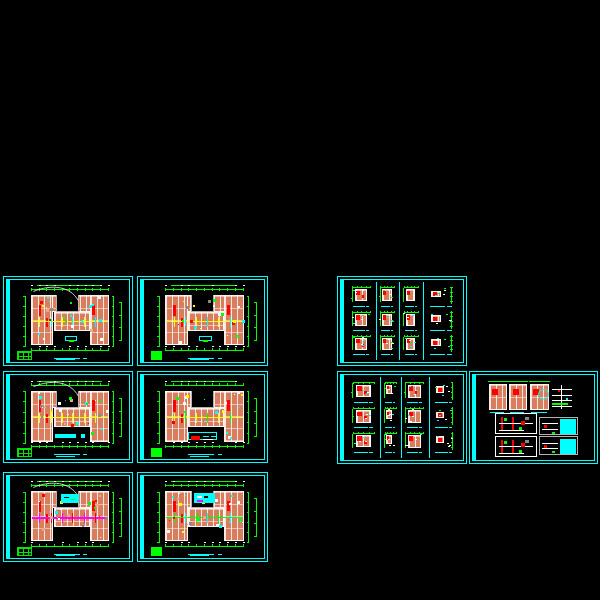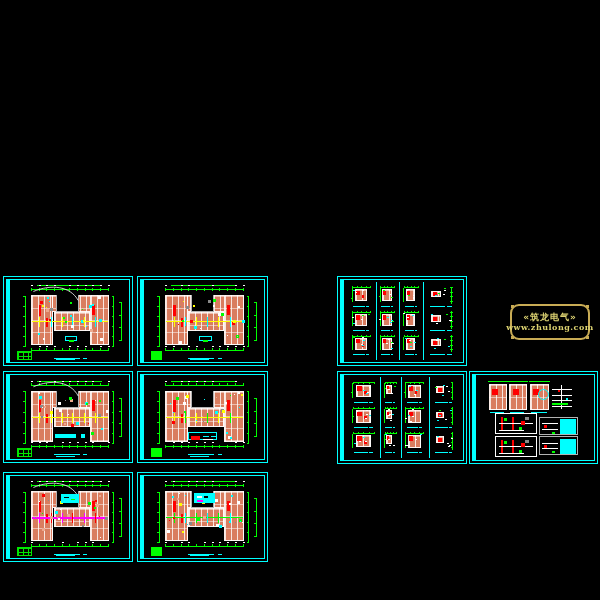--- a/index.html
+++ b/index.html
@@ -14,30 +14,20 @@
               justify-content:center;gap:1px;box-sizing:border-box;}
   .logo-l1{color:#dcd271;font-size:9px;font-weight:bold;letter-spacing:1px;line-height:10px;
            font-family:"DejaVu Sans",sans-serif;white-space:nowrap;}
   .logo-l2{color:#dcd271;font-size:8px;font-weight:bold;line-height:9px;
            font-family:"DejaVu Serif",serif;white-space:nowrap;letter-spacing:.5px;}
 </style>
 </head>
 <body>
 
 <div id="stage">
-  <div id="logo" class="abs" style="left: 510px; top: 304px; width: 80px; height: 36px;">
-    <div class="logo-frame">
-      <span class="logo-l1">«筑龙电气»</span>
-      <span class="logo-l2">www.zhulong.com</span>
-    </div>
-  <div class="abs" style="left: 1px; top: 1px; width: 3px; height: 3px; background: rgb(201, 172, 85);"></div>
-      <div class="abs" style="left: 76px; top: 1px; width: 3px; height: 3px; background: rgb(201, 172, 85);"></div>
-      <div class="abs" style="left: 1px; top: 32px; width: 3px; height: 3px; background: rgb(201, 172, 85);"></div>
-      <div class="abs" style="left: 76px; top: 32px; width: 3px; height: 3px; background: rgb(201, 172, 85);"></div>
-    </div>
 <div class="sheet" style="left: 3px; top: 276px; width: 130px; height: 90px;">
       <div class="inner"></div>
       <div class="abs" style="inset: 3px 3px 3px 7px; width: 118px; height: 82px;">
         <div class="abs" style="left: 20.1px; top: 9.4px; width: 76.7px; height: 1px; background: rgb(0, 255, 0);"></div>
         <div class="abs" style="left: 26px; top: 5.3px; width: 64.9px; height: 1px; background: rgb(0, 255, 0);"></div>
         <div class="abs" style="left: 20.1px; top: 8px; width: 1px; height: 3px; background: rgb(0, 255, 0);"></div>
         <div class="abs" style="left: 20.1px; top: 5.3px; width: 2px; height: 1px; background: rgb(255, 255, 255);"></div>
         <div class="abs" style="left: 27.7px; top: 8px; width: 1px; height: 3px; background: rgb(0, 255, 0);"></div>
         <div class="abs" style="left: 27.7px; top: 5.3px; width: 2px; height: 1px; background: rgb(255, 255, 255);"></div>
         <div class="abs" style="left: 35.4px; top: 8px; width: 1px; height: 3px; background: rgb(0, 255, 0);"></div>

